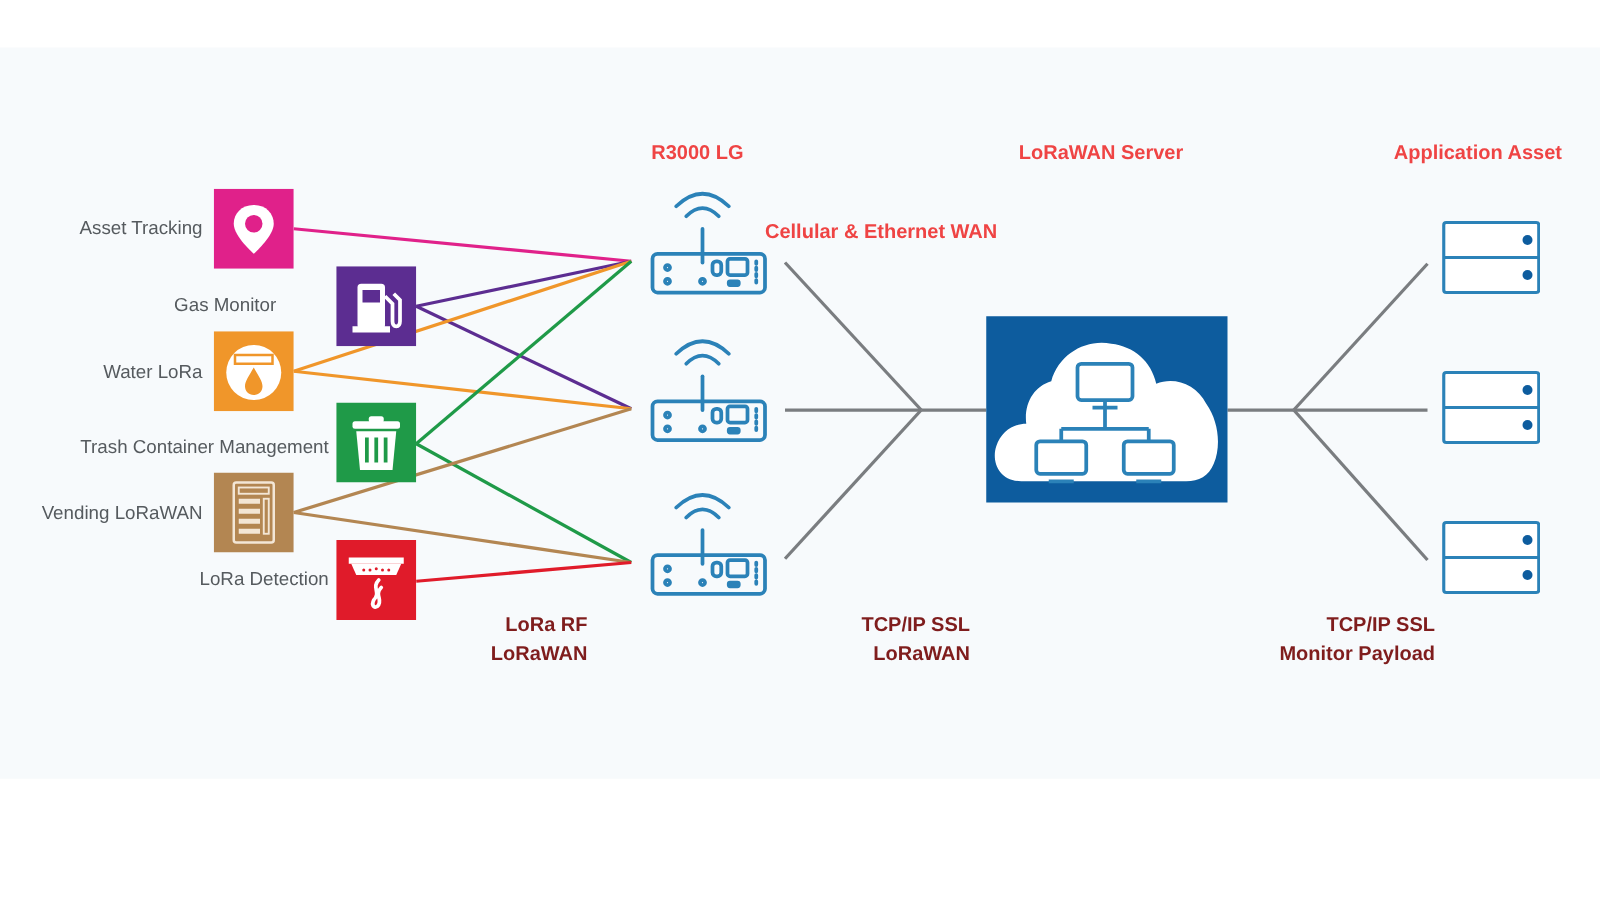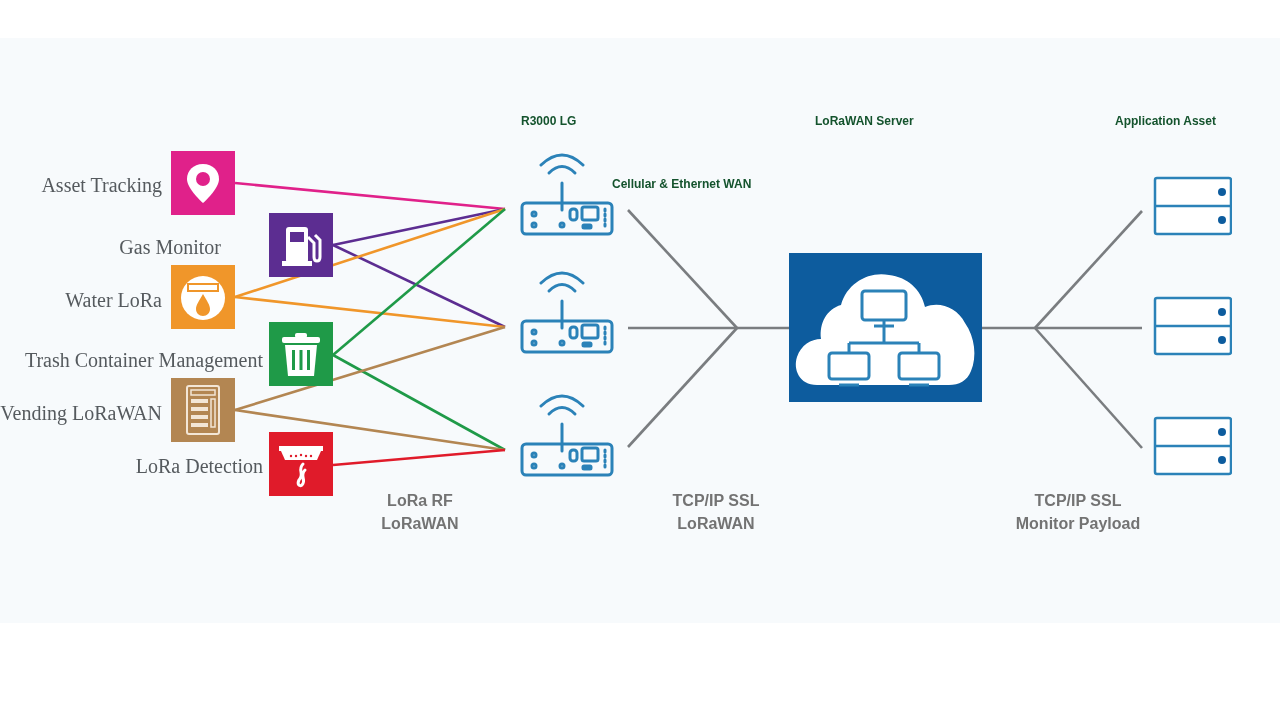--- a/index.html
+++ b/index.html
@@ -1,23 +1,23 @@
 <!DOCTYPE html>
 <html><head>
   <meta charset="utf-8">
   <style>
     html, body { margin:0; padding:0; }
     body { width:1280px; height:721px; background:#ffffff; position:relative; overflow:hidden;
            font-family:"Liberation Sans", "DejaVu Sans", sans-serif; }
     .band { position:absolute; left:0; top:38px; width:1280px; height:585px; background:#f7fafc; }
     svg.links { position:absolute; left:0; top:0; width:1280px; height:721px; }
-    .lbl { position:absolute; color:#555a5e; font-size:20px; white-space:nowrap;font-family:Liberation Serif, serif; }
+    .lbl { position:absolute; color:#555a5e; font-size:15px; white-space:nowrap; }
     .lbl.r { text-align:right; }
-    .hdr { position:absolute; color:#14532d; font-size:12px; font-weight:bold; white-space:nowrap; }
-    .cap { position:absolute; color:#737373; font-size:16px; font-weight:bold; text-align:center; line-height:23px; white-space:nowrap; }
+    .hdr { position:absolute; color:#ef4444; font-size:16px; font-weight:bold; white-space:nowrap; }
+    .cap { position:absolute; color:#7f1d1d; font-size:16px; font-weight:bold; text-align:right; line-height:23px; white-space:nowrap; }
     .tile { position:absolute; width:64px; height:64px; }
     .tile svg { width:64px; height:64px; display:block; }
     .dev { position:absolute; width:100px; height:90px; }
     .dev svg { width:100px; height:90px; display:block; }
     .cloud { position:absolute; left:789px; top:253px; width:193px; height:149px; background:#0d5c9e; }
     .cloud svg { width:193px; height:149px; display:block; }
     .srv { position:absolute; width:80px; height:60px; }
     .srv svg { width:80px; height:60px; display:block; }
   </style>
 </head>

